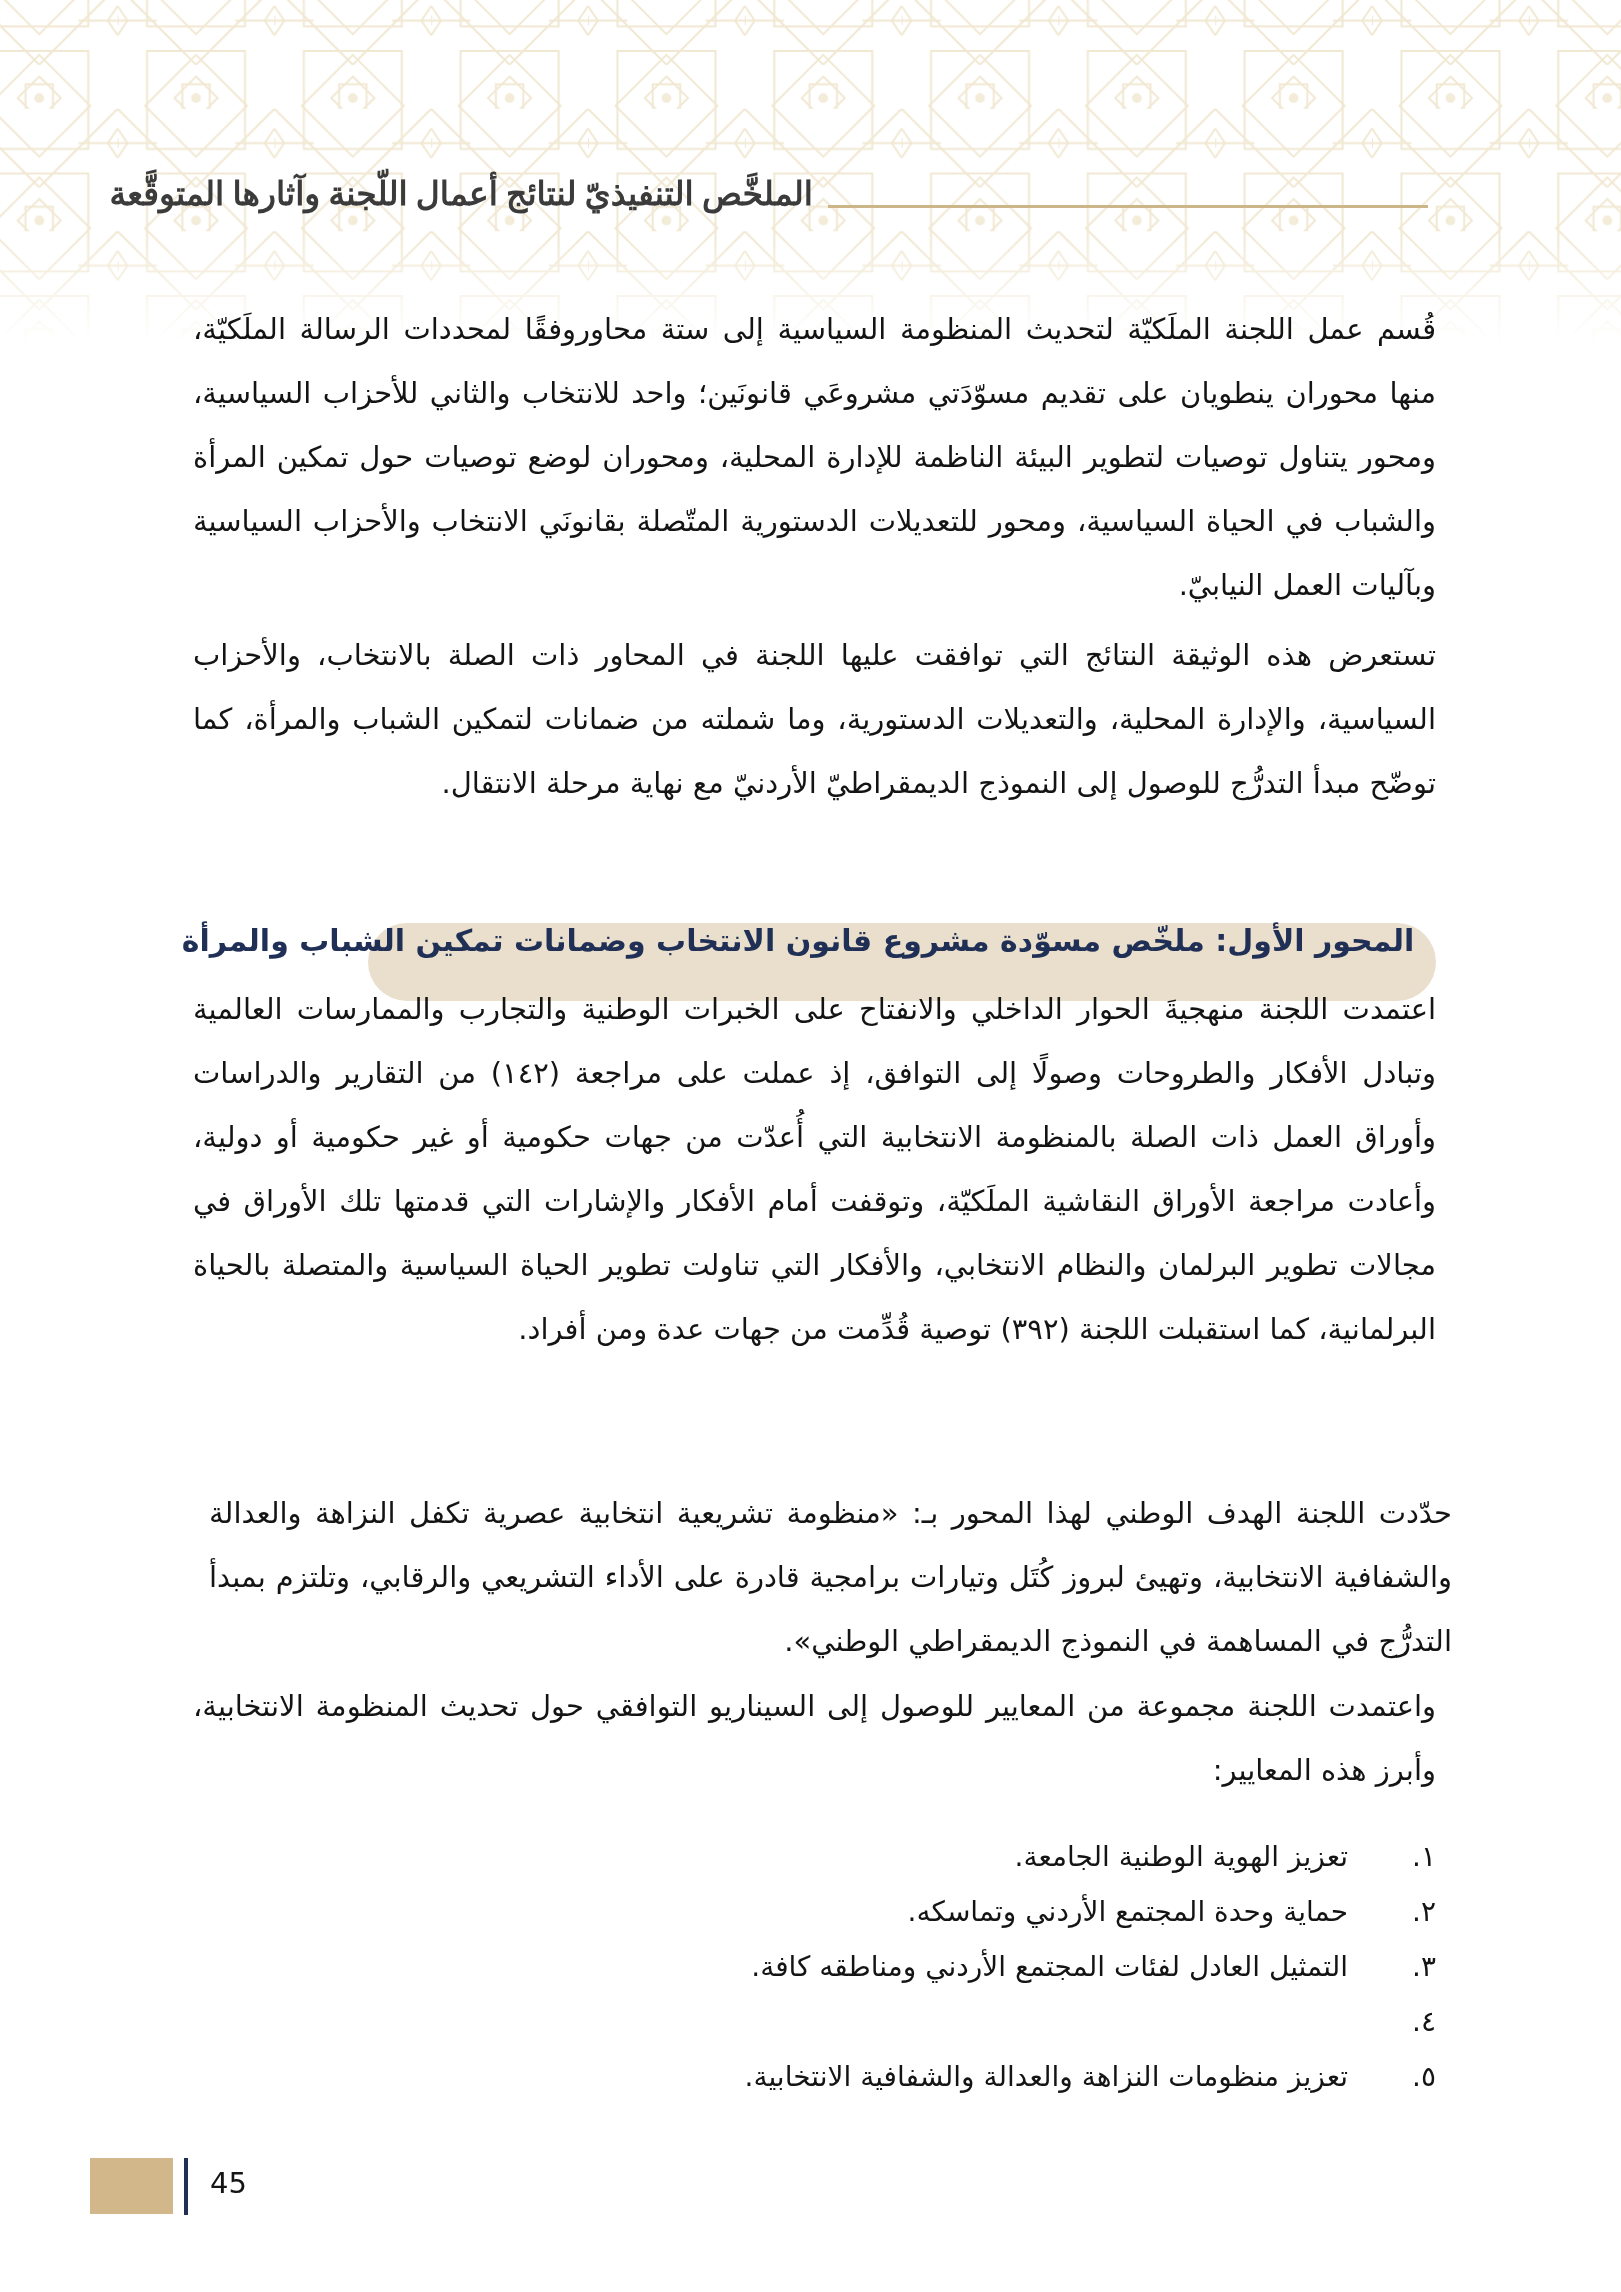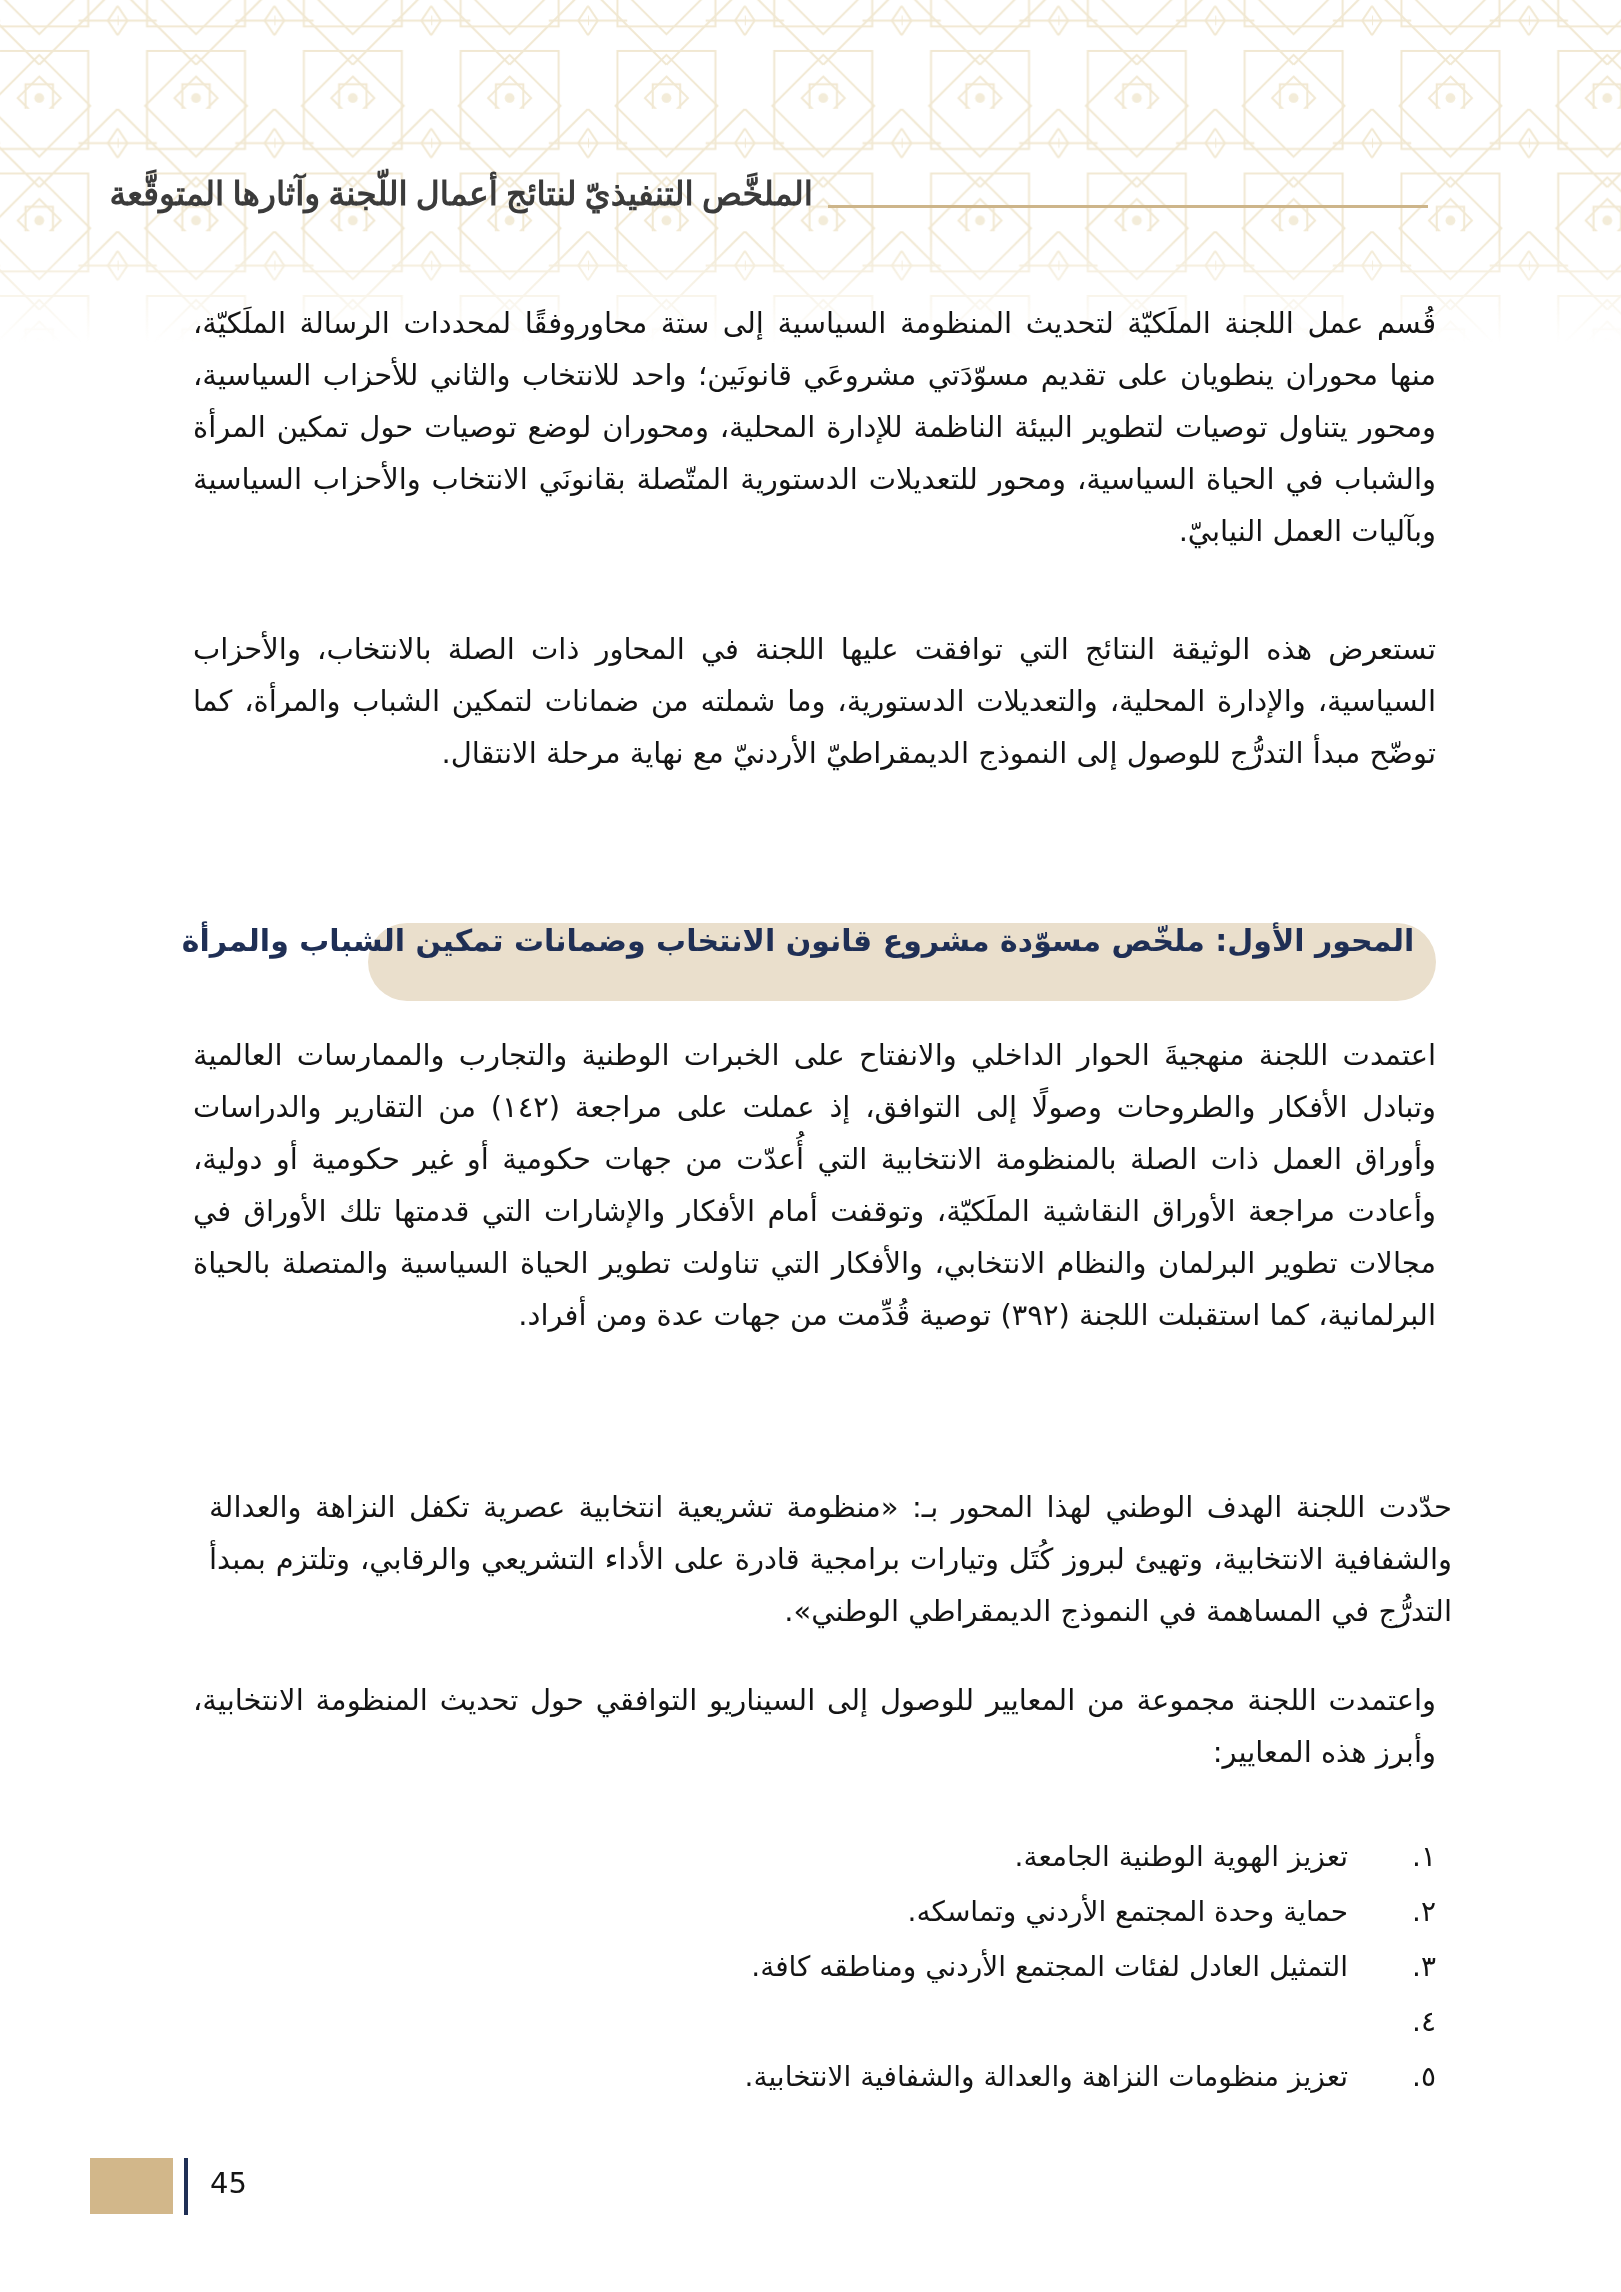--- a/index.html
+++ b/index.html
@@ -20,26 +20,26 @@
     font-family: Liberation Serif, serif; font-weight: bold;
     font-size: 33px; color: #3b3b3b; white-space: nowrap; letter-spacing: -0.5px;
   }
   .header-rule {
     position: absolute; top: 205px; left: 828px; width: 600px; height: 2.9px;
     background: #cdb58a;
   }
   .text-block {
     position: absolute; left: 193px; width: 1243px;
     direction: rtl; text-align: justify; text-align-last: right;
-    font-family: "DejaVu Sans", sans-serif; font-size: 29px; line-height: 52px;
+    font-family: "DejaVu Sans", sans-serif; font-size: 29px; line-height: 64px;
     color: #141414;
   }
   .p1 { top: 297px; }
   .p2 { top: 623px; }
-  .p3 { top: 1029px; }
+  .p3 { top: 977px; }
   .p4 { top: 1465px; }
   .p5 { top: 1674px; }
   .section-pill {
     position: absolute; left: 368px; top: 923px; width: 1068px; height: 78px;
     background: #eadfcc; border-radius: 39px;
     direction: rtl; display: flex; align-items: flex-start;
     box-sizing: border-box; padding: 0 21.6px;
   }
   .section-pill span {
     font-family: "DejaVu Sans", sans-serif; font-weight: bold; font-size: 30px;

